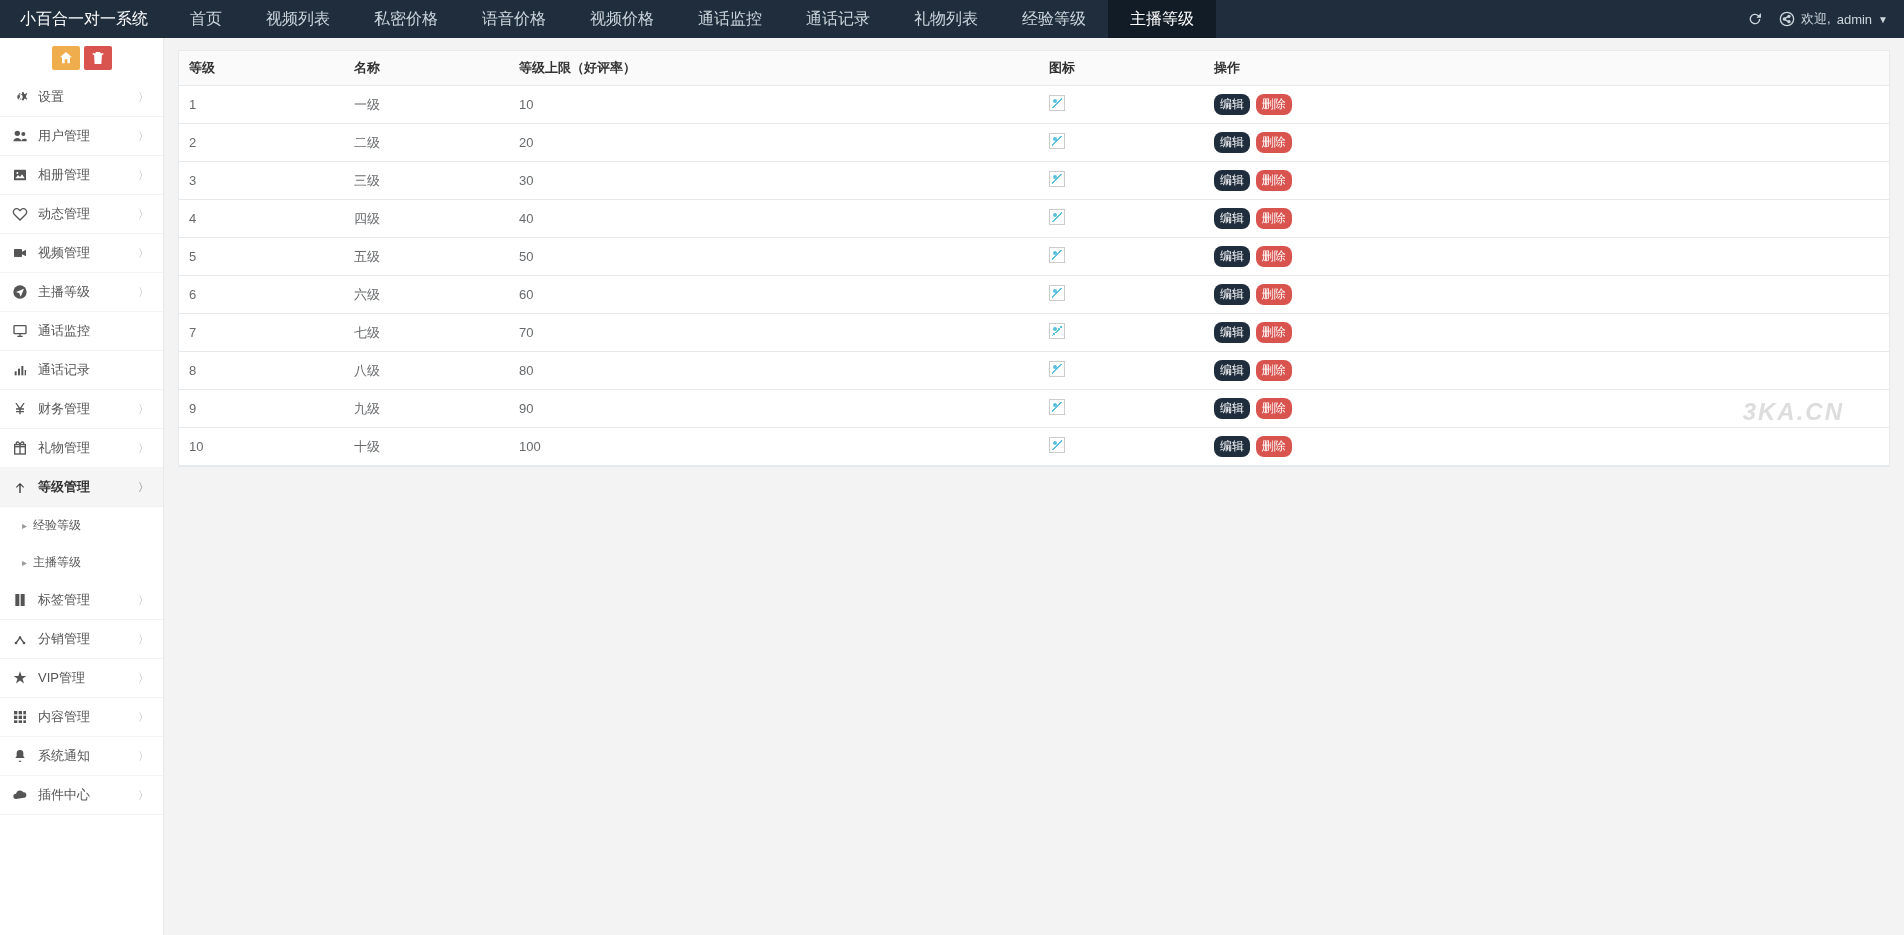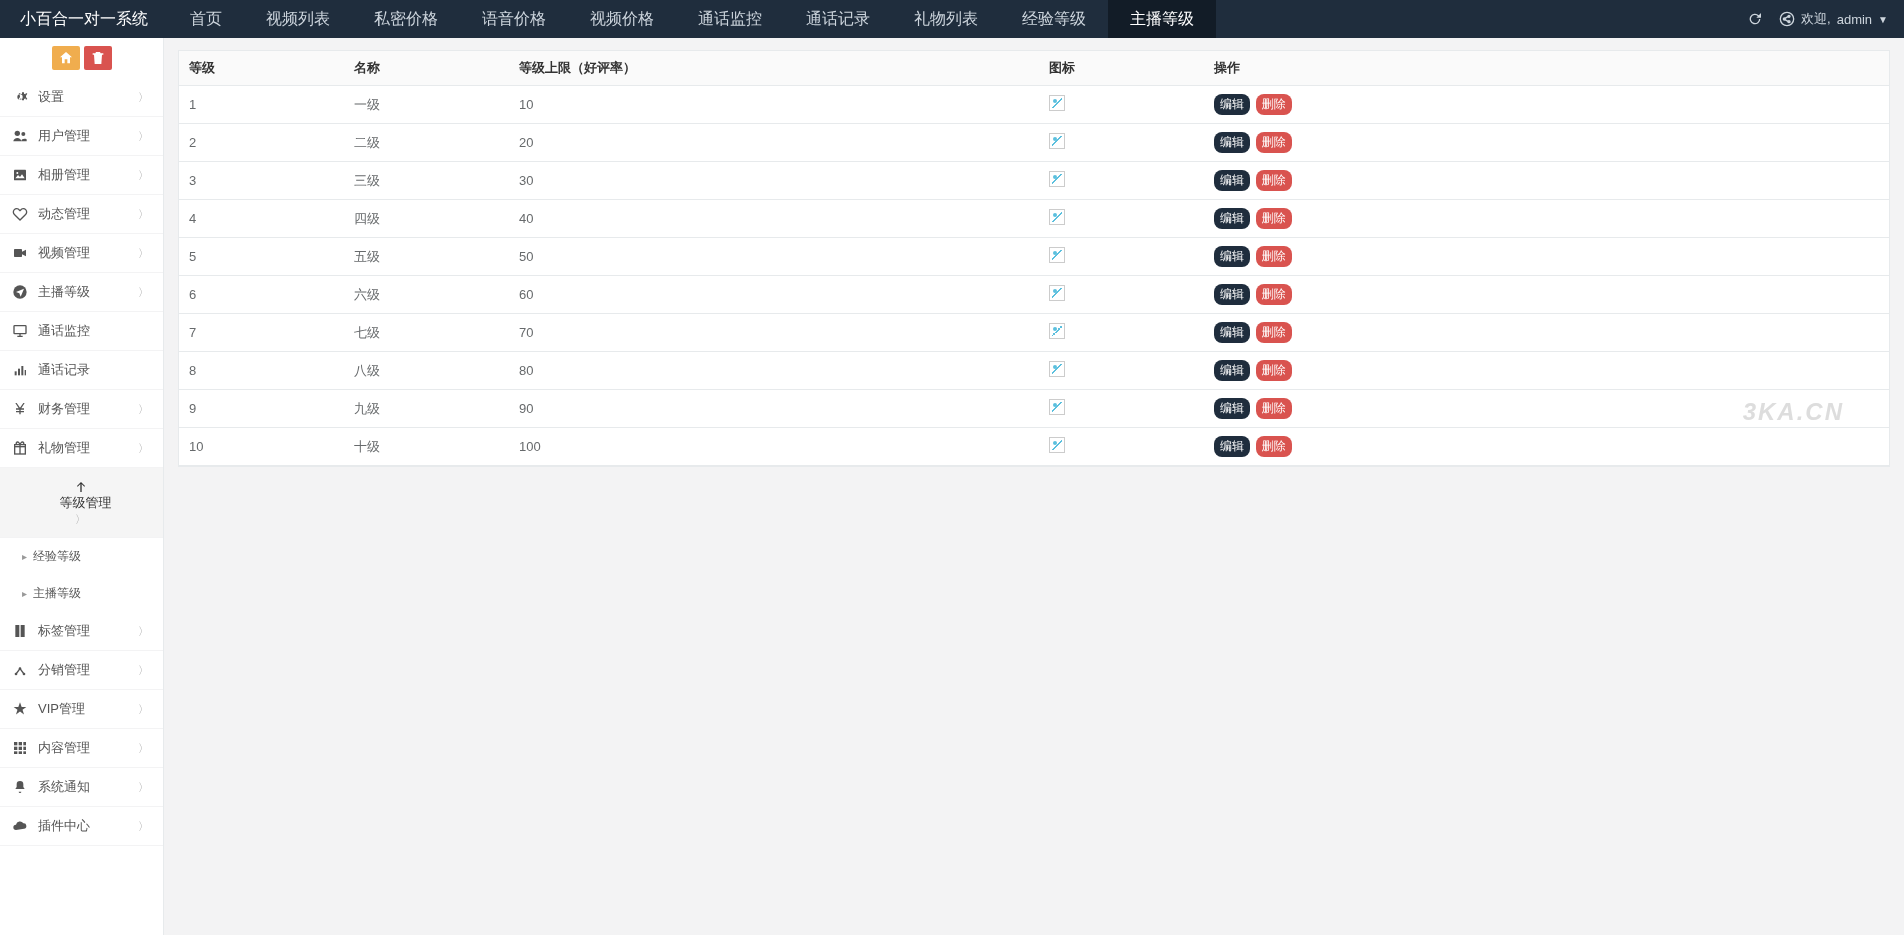--- a/index.html
+++ b/index.html
@@ -21,21 +21,21 @@
 
 
 .sidebar { width: 164px; background: #fff; border-right: 1px solid #e7eaec; }
 .side-top { display:flex; justify-content:center; padding: 8px 0; gap:4px; }
 .side-btn { width:28px; height:24px; border-radius:2px; display:inline-flex; align-items:center; justify-content:center; cursor:pointer; color:#fff; }
 .side-btn.home { background:#f0ad4e; }
 .side-btn.del { background:#d9534f; }
 
 .side-menu { list-style:none; }
 .side-item { display:flex; align-items:center; padding: 10px 14px 10px 12px; cursor:pointer; color:#555; border-bottom:1px solid #f3f3f4; font-size:13px; }
-.side-item.active { background:#f5f5f5; font-weight:normal; color:#333;flex-direction:column; }
+.side-item.active { background:#f5f5f5; font-weight:bold; color:#333; }
 .side-item .label { flex:1; margin-left:10px; }
 .side-item .chev { color:#aaa; font-size:11px; }
 .side-sub { list-style:none; }
 .side-sub li { padding: 10px 14px 10px 22px; font-size:12px; color:#555; cursor:pointer; display:flex; align-items:center; gap:6px; }
 .side-sub li::before { content:"▸"; color:#999; font-size:10px; }
 
 
 .main { flex:1; padding:12px 14px; position:relative; }
 .panel { background:#fff; border:1px solid #e7eaec; }
 .tabs { display:flex; border-bottom:1px solid #e7eaec; }

